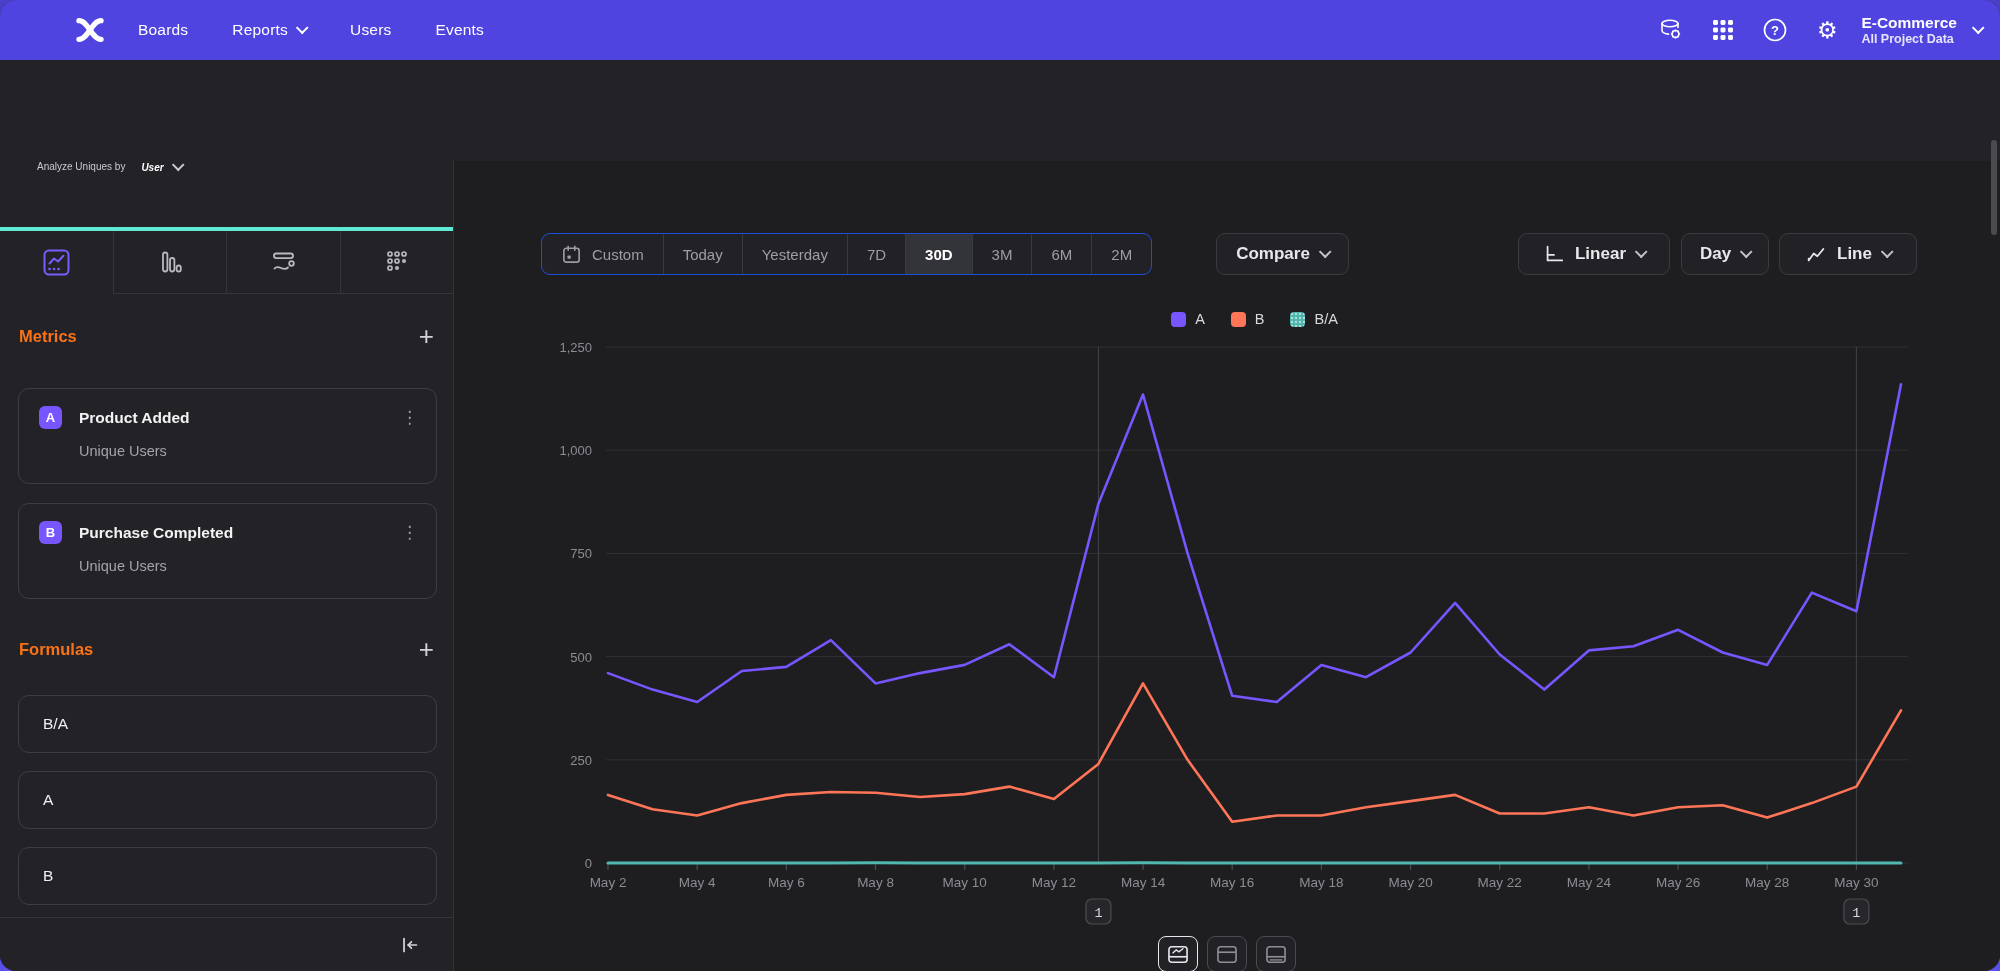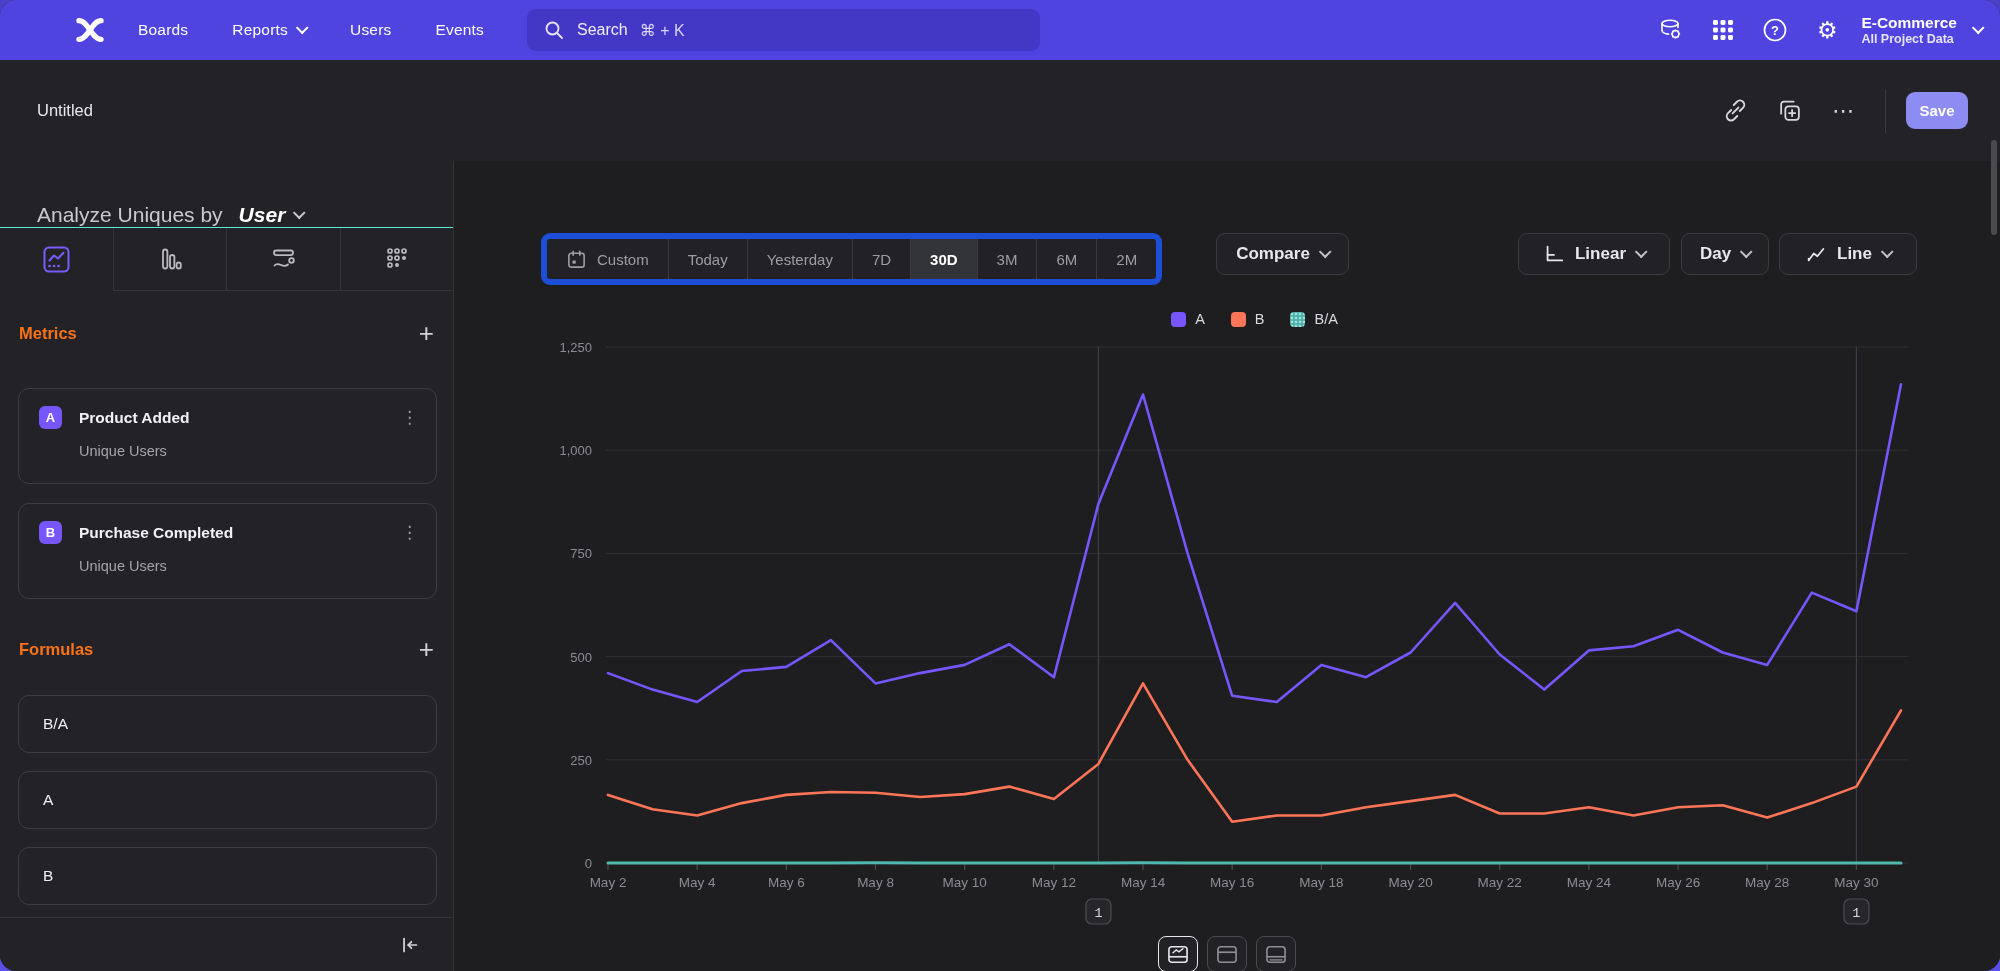--- a/index.html
+++ b/index.html
@@ -28,21 +28,21 @@
   .rhead{position:absolute;left:0;top:60px;right:0;height:101px;background:#232327;border-bottom:1px solid #343439;}
   .rtitle{position:absolute;left:37px;top:0;height:101px;display:flex;align-items:center;color:#E9E9ED;font-size:16.5px;}
   .rhead-right{position:absolute;right:32px;top:0;height:101px;display:flex;align-items:center;gap:10px;color:#D8D8DE;}
   .hicon{width:44px;height:40px;display:flex;align-items:center;justify-content:center;border-radius:8px;cursor:pointer;}
   .hdots{font-size:22px;color:#D8D8DE;}
   .hdivider{width:1px;height:44px;background:#3A3A40;margin:0 10px;}
   .save-btn{width:62px;height:37px;border-radius:9px;background:#8C8CF2;color:#FFFFFF;font-size:15px;font-weight:700;display:flex;align-items:center;justify-content:center;cursor:pointer;}
 
   
   .sidebar{position:absolute;left:0;top:161px;bottom:0;width:453px;background:#232327;border-right:1px solid #343439;}
-  .analyze{height:66px;display:flex;align-items:flex-end;padding-left:37px;border-bottom:1px solid #5eead4;font-size:21px;}
+  .analyze{height:66px;display:flex;align-items:flex-start;padding-left:37px;border-bottom:4px solid #5eead4;font-size:10px;}
   .analyze .pre{color:#C9C9D0;}
   .analyze .val{color:#FFFFFF;font-weight:700;margin-left:16px;display:flex;align-items:center;cursor:pointer;font-style:italic;}
   .tabs{display:flex;height:63px;}
   .tab{flex:1;display:flex;align-items:center;justify-content:center;border-bottom:1px solid #343439;border-left:1px solid #343439;cursor:pointer;}
   .tab:first-child{border-left:none;}
   .tab.selected{border-bottom:none;background:#232327;}
   .sec-head{display:flex;align-items:center;justify-content:space-between;margin:0 19px;}
   .sec-title{color:#f97316;font-size:16.5px;font-weight:700;}
   .plus{color:#D2D2D8;font-size:26px;font-weight:300;cursor:pointer;line-height:20px;}
   .mcard{position:absolute;left:18px;right:16px;border:1px solid #3D3D43;border-radius:11px;background:#232327;}
@@ -51,21 +51,21 @@
   .mname{color:#F2F2F5;font-size:15.5px;font-weight:700;margin-left:17px;flex:1;}
   .kebab{color:#9B9BA3;font-size:17px;cursor:pointer;line-height:14px;}
   .msub{color:#A3A3AC;font-size:14.5px;margin:14px 0 0 60px;}
   .fcard{position:absolute;left:18px;right:16px;height:56px;border:1px solid #3D3D43;border-radius:11px;display:flex;align-items:center;padding-left:24px;color:#F0F0F4;font-size:15.5px;cursor:pointer;background:#232327;}
   .side-bottom{position:absolute;left:0;right:0;bottom:0;height:53px;border-top:1px solid #343439;display:flex;align-items:center;justify-content:flex-end;padding-right:32px;color:#D5D5DB;}
   .collapse-btn{cursor:pointer;display:flex;align-items:center;}
 
   
   .main{position:absolute;left:454px;top:161px;right:0;bottom:0;background:#1E1E21;}
   .toolbar{position:absolute;left:0;top:72px;right:0;height:40px;}
-  .seg{position:absolute;left:87px;top:0;height:40px;display:flex;border:6px solid #1d4ed8;border-radius:9px;overflow:hidden;background:#222226;}
+  .seg{position:absolute;left:87px;top:0;height:40px;display:flex;border:1px solid #1d4ed8;border-radius:9px;overflow:hidden;background:#222226;}
   .seg-item{display:flex;align-items:center;justify-content:center;padding:0 19px;color:#9D9DA6;font-size:15px;border-left:1px solid #3A3A40;cursor:pointer;white-space:nowrap;}
   .seg-item:first-child{border-left:none;}
   .seg-item.selected{background:#33333A;color:#FFFFFF;font-weight:700;}
   .seg-item svg{margin-right:10px;}
   .tool-btn{position:absolute;top:0;height:40px;border:1px solid #3A3A40;border-radius:9px;background:#222226;display:flex;align-items:center;justify-content:center;color:#E8E8EC;font-size:17px;font-weight:600;cursor:pointer;}
   .tool-btn svg{margin-right:10px;}
   .tool-btn .chev{color:#C3C3CB;margin-left:10px;}
   .legend{position:absolute;left:154px;top:150px;width:1293px;display:flex;justify-content:center;gap:26px;}
   .litem{display:flex;align-items:center;gap:9px;color:#D8D8DE;font-size:14.5px;cursor:pointer;}
   .swatch{width:15px;height:15px;border-radius:4px;}
@@ -97,28 +97,20 @@
           <span>Reports</span>
           <span class="chev"></span>
         </span>
       <span class="nav-item">
           <span>Users</span>
         </span>
       <span class="nav-item">
           <span>Events</span>
         </span>
     </div>
-    <div class="search">
-      <svg width="20" height="20" viewBox="0 0 20 20" fill="none">
-          <circle cx="8.5" cy="8.5" r="6" stroke="#E8E5FA" stroke-width="1.8"></circle>
-          <path d="M13 13 L18 18" stroke="#E8E5FA" stroke-width="1.8" stroke-linecap="round"></path>
-        </svg>
-      <span class="search-text">Search</span>
-      <span class="search-kbd">⌘ + K</span>
-    </div>
     <div class="nav-right">
       <div class="nav-icon">
         <svg width="26" height="26" viewBox="0 0 26 26" fill="none">
           <ellipse cx="12" cy="6.5" rx="8" ry="3.2" stroke="#fff" stroke-width="1.6"></ellipse>
           <path d="M4 6.5 V13.5 C4 15.2 7 16.8 10.5 17.1" stroke="#fff" stroke-width="1.6" stroke-linecap="round"></path>
           <path d="M20 6.5 V10.5" stroke="#fff" stroke-width="1.6" stroke-linecap="round"></path>
           <circle cx="17.5" cy="17" r="3.4" stroke="#fff" stroke-width="1.5"></circle>
           <path d="M17.5 12.4 v2 M17.5 19.6 v2 M12.9 17 h2 M20.1 17 h2 M14.3 13.8 l1.4 1.4 M19.3 18.8 l1.4 1.4 M20.7 13.8 l-1.4 1.4 M15.7 18.8 l-1.4 1.4" stroke="#fff" stroke-width="1.3"></path>
         </svg>
       </div>
@@ -147,44 +139,20 @@
       <div class="proj">
         <div>
           <div class="proj-name">E-Commerce</div>
           <div class="proj-scope">All Project Data</div>
         </div>
         <span class="chev" style="margin-left:16px;"></span>
       </div>
     </div>
   </div>
 
-  <div class="rhead">
-    <div class="rtitle">Untitled</div>
-    <div class="rhead-right">
-      <div class="hicon">
-        <svg width="25" height="25" viewBox="0 0 24 24" fill="none" stroke="#D8D8DE" stroke-width="1.8" stroke-linecap="round">
-          <path d="M10.3 6.7 l3.1-3.1 a4.1 4.1 0 0 1 5.8 5.8 l-3.1 3.1"></path>
-          <path d="M13.7 17.3 l-3.1 3.1 a4.1 4.1 0 0 1 -5.8 -5.8 l3.1-3.1"></path>
-          <path d="M9.2 14.8 L14.8 9.2"></path>
-        </svg>
-      </div>
-      <div class="hicon">
-        <svg width="25" height="25" viewBox="0 0 24 24" fill="none" stroke="#D8D8DE" stroke-width="1.7" stroke-linecap="round" stroke-linejoin="round">
-          <rect x="8" y="8" width="13" height="13" rx="3"></rect>
-          <path d="M4 15 V6 a2.6 2.6 0 0 1 2.6-2.6 H16"></path>
-          <path d="M14.5 11.5 v6 M11.5 14.5 h6"></path>
-        </svg>
-      </div>
-      <div class="hicon">
-          <span class="hdots">⋯</span>
-        </div>
-      <div class="hdivider"></div>
-      <div class="save-btn">Save</div>
-    </div>
-  </div>
 
   <div class="sidebar">
     <div class="analyze">
       <span class="pre">Analyze Uniques by</span>
       <span class="val">
           <span>User</span>
           <span class="chev" style="color:#C9C9D0;"></span>
         </span>
     </div>
     <div class="tabs">

